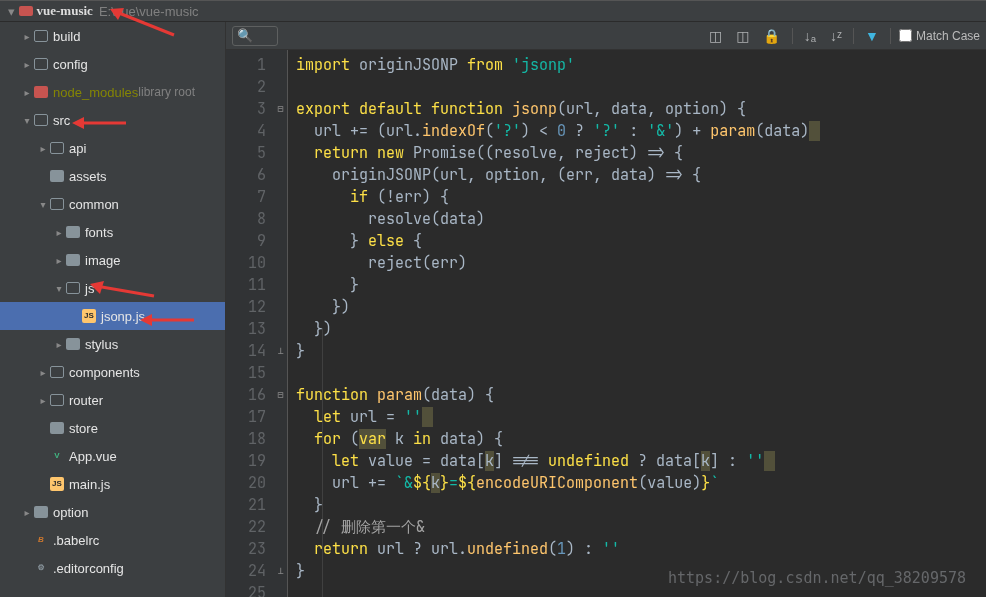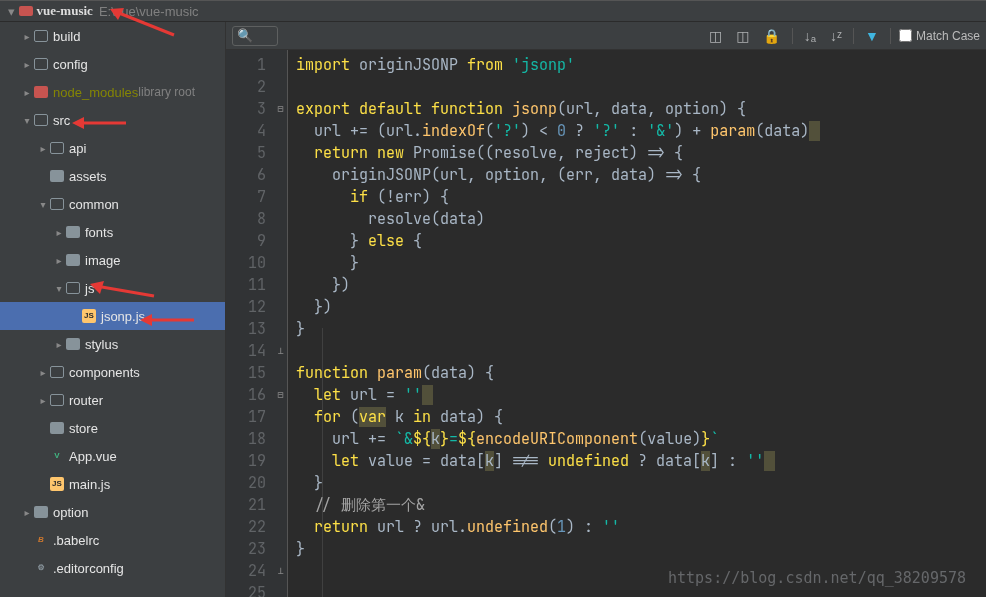--- a/index.html
+++ b/index.html
@@ -257,30 +257,31 @@
 <div class="vline"></div>
 <div class="line"><span class="kw">import</span><span class="ident"> originJSONP </span><span class="kw">from</span><span class="str"> 'jsonp'</span></div>
 <div class="line"></div>
 <div class="line"><span class="kw">export</span><span class="kw"> default </span><span class="kw">function</span><span class="fn"> jsonp</span><span class="punc">(url, data, option) {</span></div>
 <div class="line"><span class="ident">  url += (url.</span><span class="fn">indexOf</span><span class="punc">(</span><span class="str">'?'</span><span class="punc">) &lt; </span><span class="num">0</span><span class="punc"> ? </span><span class="str">'?'</span><span class="punc"> : </span><span class="str">'&amp;'</span><span class="punc">) + </span><span class="fn">param</span><span class="punc">(data)</span><span class="cursor-mark"> </span></div>
 <div class="line"><span class="kw">  return</span><span class="kw"> new</span><span class="ident"> Promise((resolve, reject) =&gt; {</span></div>
 <div class="line"><span class="ident">    originJSONP(url, option, (err, data) =&gt; {</span></div>
 <div class="line"><span class="kw">      if</span><span class="ident"> (!err) {</span></div>
 <div class="line"><span class="ident">        resolve(data)</span></div>
 <div class="line"><span class="ident">      } </span><span class="kw">else</span><span class="ident"> {</span></div>
+<div class="line"><span class="ident">        reject(err)</span></div>
 <div class="line"><span class="ident">      }</span></div>
 <div class="line"><span class="ident">    })</span></div>
 <div class="line"><span class="ident">  })</span></div>
 <div class="line"><span class="ident">}</span></div>
 <div class="line"></div>
 <div class="line"><span class="kw">function</span><span class="fn"> param</span><span class="punc">(data) {</span></div>
 <div class="line"><span class="kw">  let</span><span class="ident"> url = </span><span class="str">''</span><span class="cursor-mark"> </span></div>
 <div class="line"><span class="kw">  for</span><span class="punc"> (</span><span class="kw hlbox">var</span><span class="ident"> k </span><span class="kw">in</span><span class="ident"> data) {</span></div>
+<div class="line"><span class="kw">    let</span><span class="ident"> value = data[</span><span class="ident hlbox">k</span><span class="ident">] !== </span><span class="kw">undefined</span><span class="ident"> ? data[</span><span class="ident hlbox">k</span><span class="ident">] : </span><span class="str">''</span><span class="cursor-mark"> </span></div>
 <div class="line"><span class="ident">    url += </span><span class="str">`&amp;</span><span class="kw">${</span><span class="ident hlbox">k</span><span class="kw">}</span><span class="str">=</span><span class="kw">${</span><span class="fn">encodeURIComponent</span><span class="ident">(value)</span><span class="kw">}</span><span class="str">`</span></div>
-<div class="line"><span class="kw">    let</span><span class="ident"> value = data[</span><span class="ident hlbox">k</span><span class="ident">] !== </span><span class="kw">undefined</span><span class="ident"> ? data[</span><span class="ident hlbox">k</span><span class="ident">] : </span><span class="str">''</span><span class="cursor-mark"> </span></div>
 <div class="line"><span class="ident">  }</span></div>
 <div class="line"><span class="cmt">  // 删除第一个&amp;</span></div>
 <div class="line"><span class="kw">  return</span><span class="ident"> url ? url.</span><span class="fn">undefined</span><span class="punc">(</span><span class="num">1</span><span class="punc">) : </span><span class="str">''</span></div>
 <div class="line"><span class="ident">}</span></div>
 <div class="line"><span class="ident"></span></div>
         </div>
       </div>
     </div>
   </div>
 </div>

